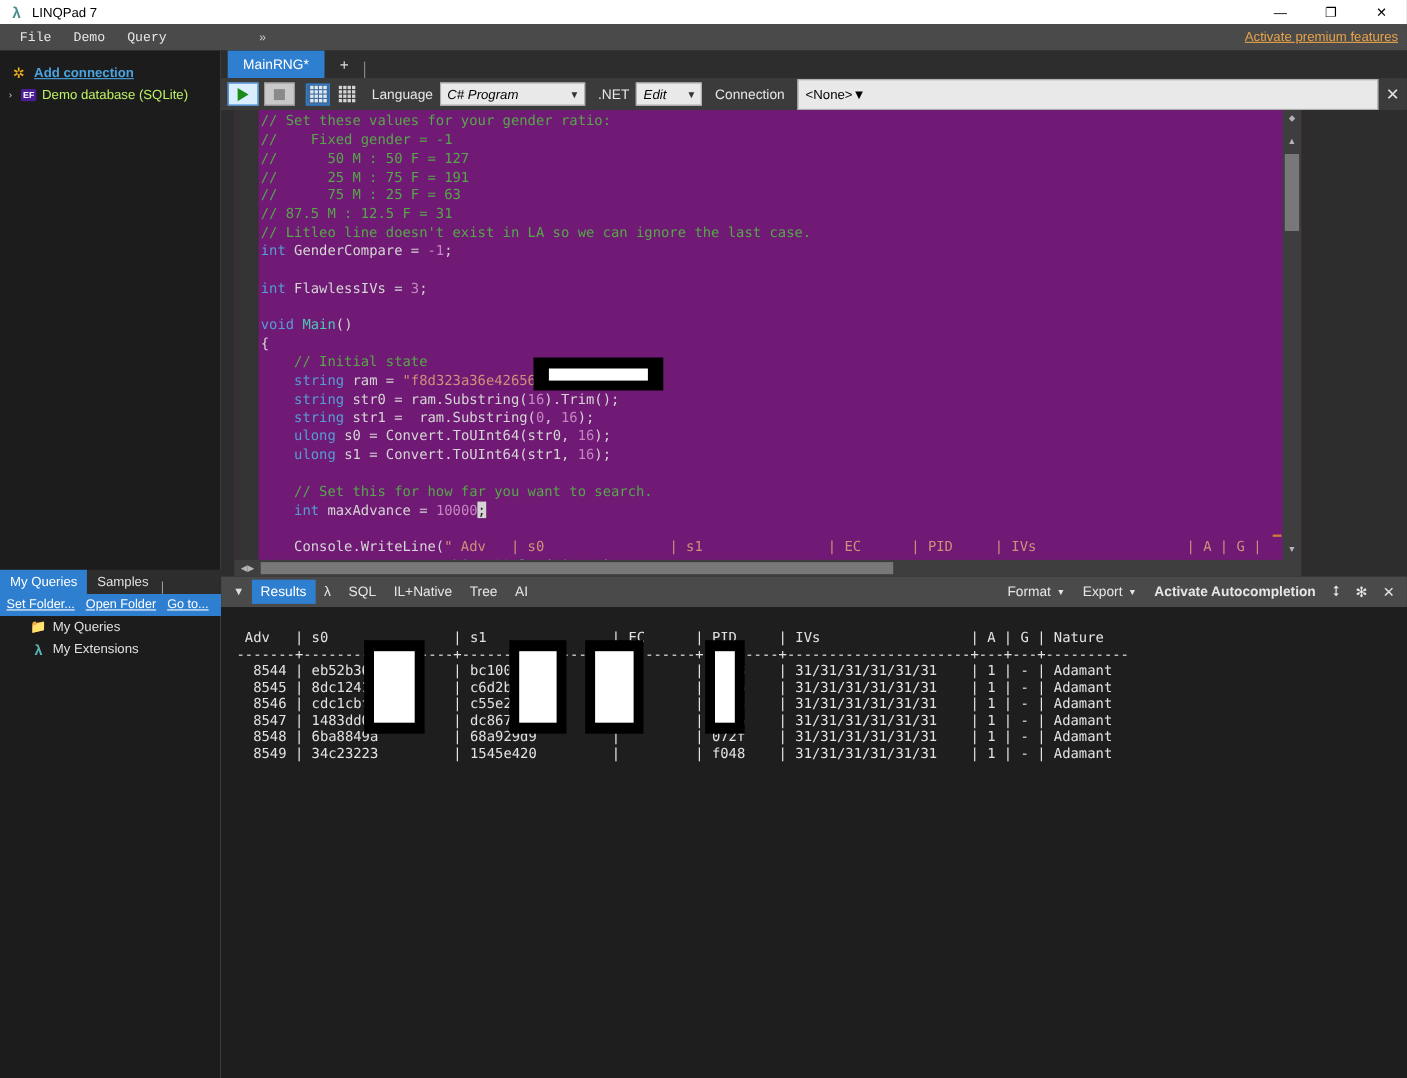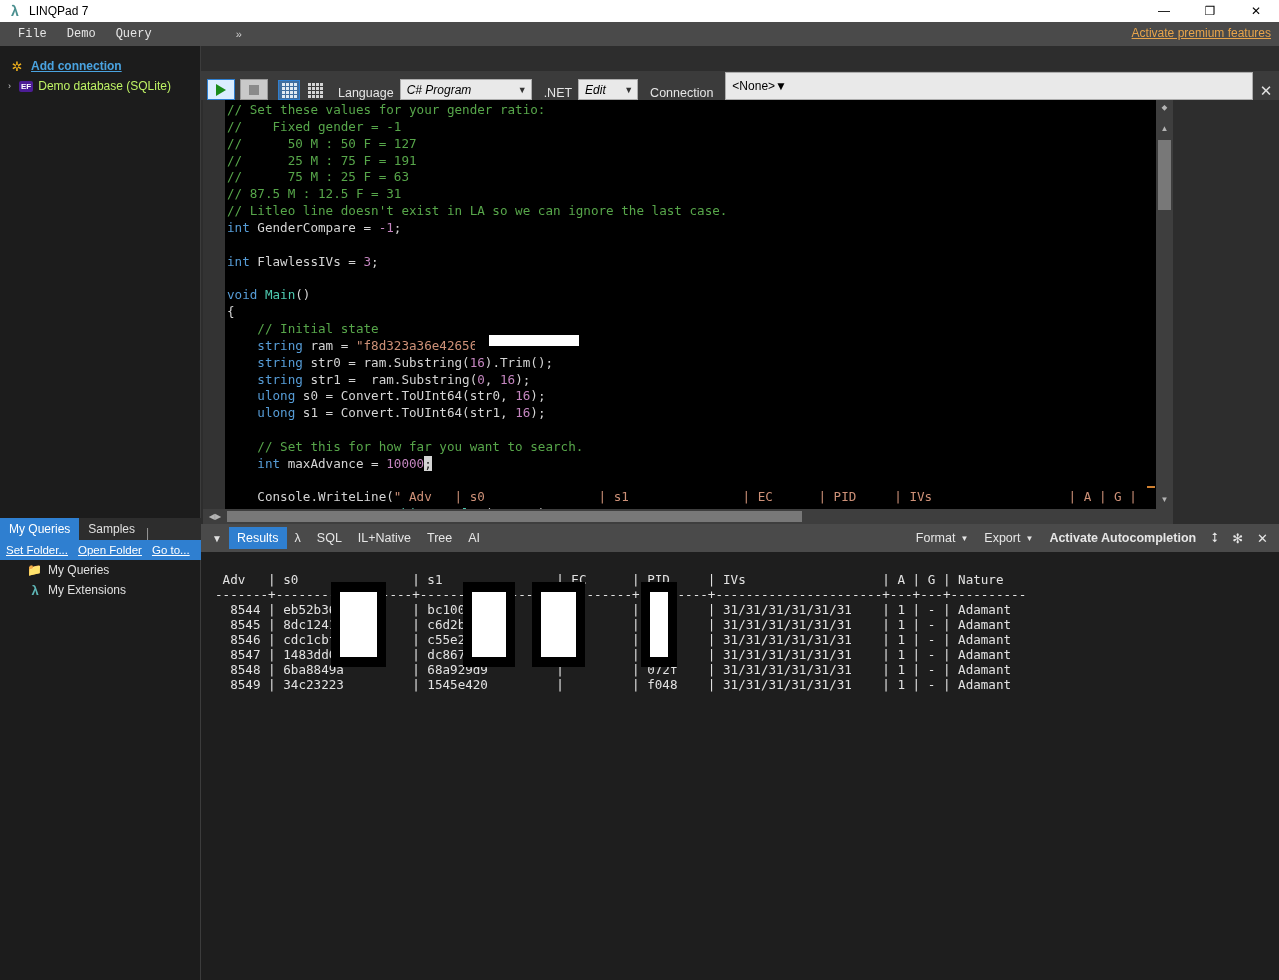--- a/index.html
+++ b/index.html
@@ -89,21 +89,21 @@
     background: #2f7fd0; color: #fff; font-size: 12.5px;
     padding: 5px 14px 5px 14px; height: 25px; display: flex; align-items: center;
     margin-left: 6px;
   }
   .plus-tab { color: #dcdcdc; font-size: 14px; padding: 0 14px; height: 25px; display: flex; align-items: center; }
   .tab-sep { width: 1px; height: 15px; background: #8d8d8d; }
 
   
   .qtoolbar {
     position: absolute; left: 0; top: 25px; width: 1078px; height: 29px;
-    background: #3b3b3b; display: flex; align-items: flex-end; padding-left: 6px;
+    background: #3b3b3b; display: flex; align-items: center; padding-left: 6px;
   }
   .run-btn {
     width: 28px; height: 21px; background: #dbeeff; border: 1px solid #2f7fd0;
     display: flex; align-items: center; justify-content: center;
   }
   .tri-right { width:0;height:0;border-left:10px solid #1b8c1b;border-top:6px solid transparent;border-bottom:6px solid transparent; }
   .stop-btn {
     width: 28px; height: 21px; background: #c9c9c9; border: 1px solid #9a9a9a;
     display: flex; align-items: center; justify-content: center; margin-left: 5px;
   }
@@ -126,22 +126,22 @@
   .tb-select .chev { color: #333; font-size: 9px; margin-left: 8px; }
   .conn-box {
     background: #e9e9e9; color: #000; font-size: 12px; height: 28px;
     border: 1px solid #adadad; display: flex; align-items: center;
     padding: 0 4px 0 6px; margin-left: 6px; flex: 1;
   }
   .qt-close { width: 26px; color: #e0e0e0; font-size: 15px; text-align: center; }
 
   
   .editor {
-    position: absolute; left: 2px; top: 54px; width: 970px; height: 424px;
-    background: #000000; overflow: hidden;
+    position: absolute; left: 12px; top: 54px; width: 970px; height: 424px;
+    background: #701a75; overflow: hidden;
   }
   .gutter { position: absolute; left: 0; top: 0; width: 22px; height: 424px; background: #333333; }
   .code {
     position: absolute; left: 24px; top: 2px; right: 34px; bottom: 0;
     font-family: "DejaVu Sans Mono", monospace; font-size: 12.6px;
     line-height: 16.85px; color: #d4d4d4; white-space: pre; overflow: hidden;
   }
   .c-com { color: #57a64a; }
   .c-key { color: #569cd6; }
   .c-str { color: #ce9178; }
@@ -244,20 +244,25 @@
       </div>
       <div class="lq-node">
         <span class="ico lambda-ico">λ</span>
         <span>My Extensions</span>
       </div>
     </div>
   </div>
 
   <div class="rightpane">
 
+    <div class="tabstrip">
+      <div class="doc-tab">MainRNG*</div>
+      <div class="plus-tab">+</div>
+      <div class="tab-sep"></div>
+    </div>
 
     <div class="qtoolbar">
       <div class="run-btn">
         <div class="tri-right"></div>
       </div>
       <div class="stop-btn">
         <div class="stop-sq"></div>
       </div>
       <div class="grid-btn">
         <div class="gicon">

